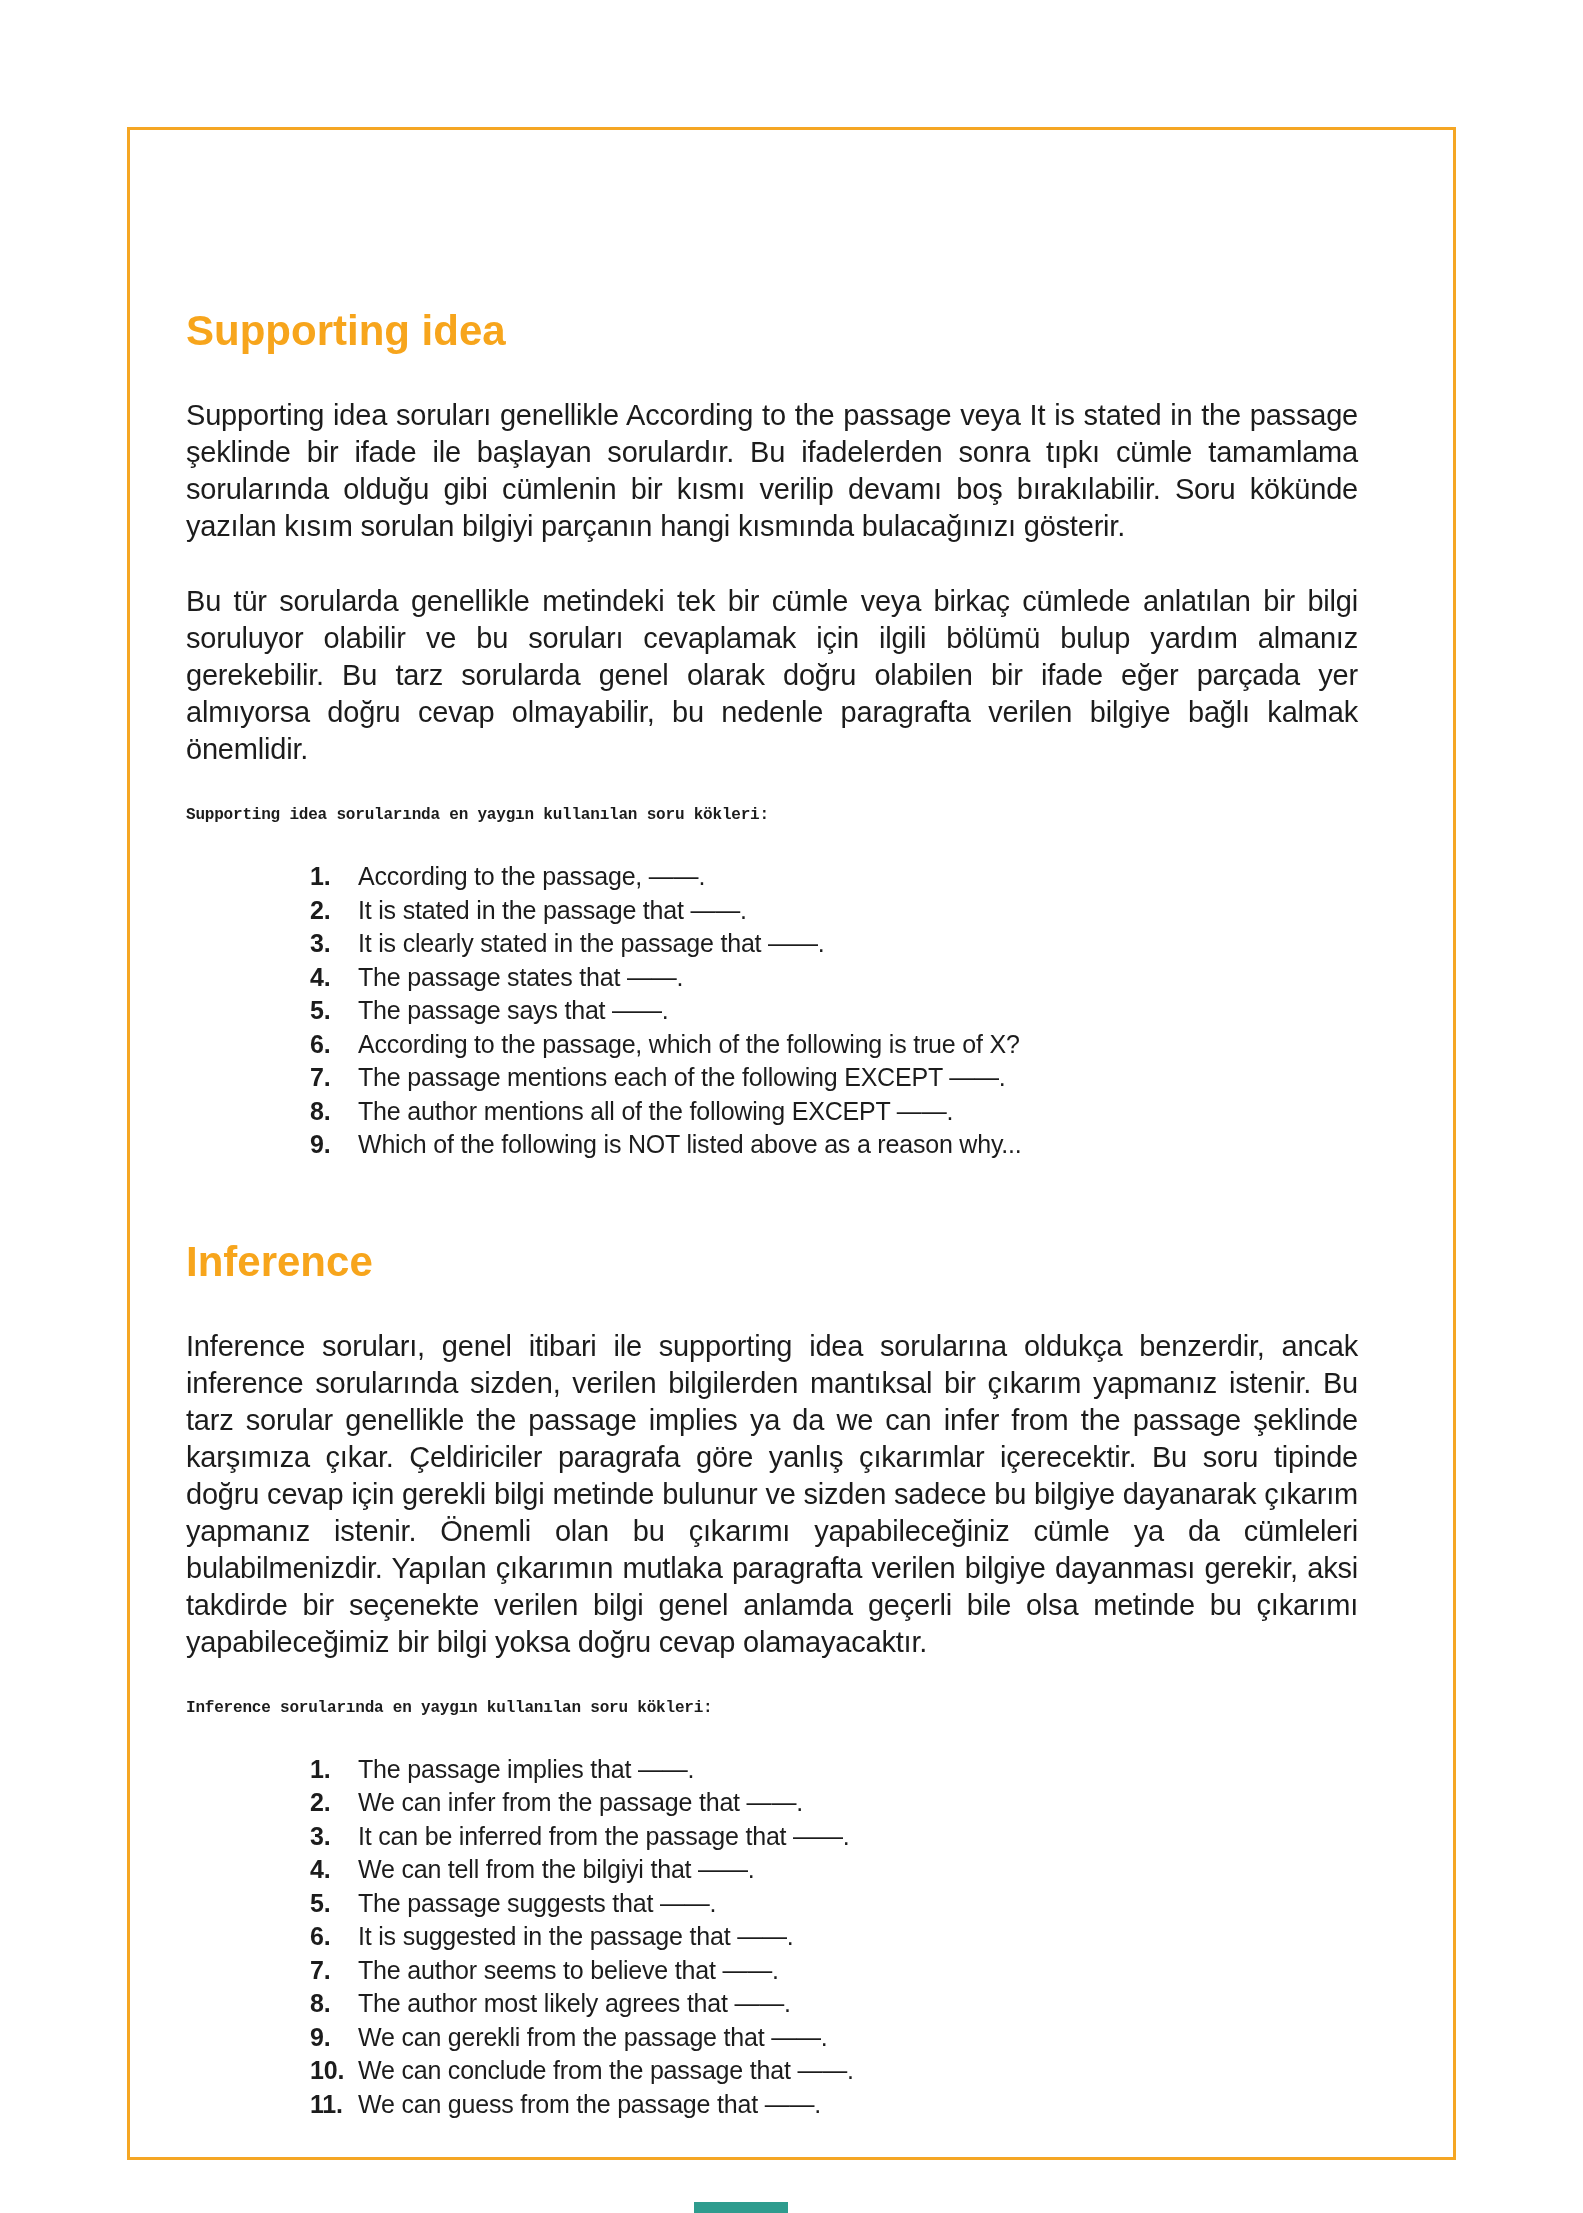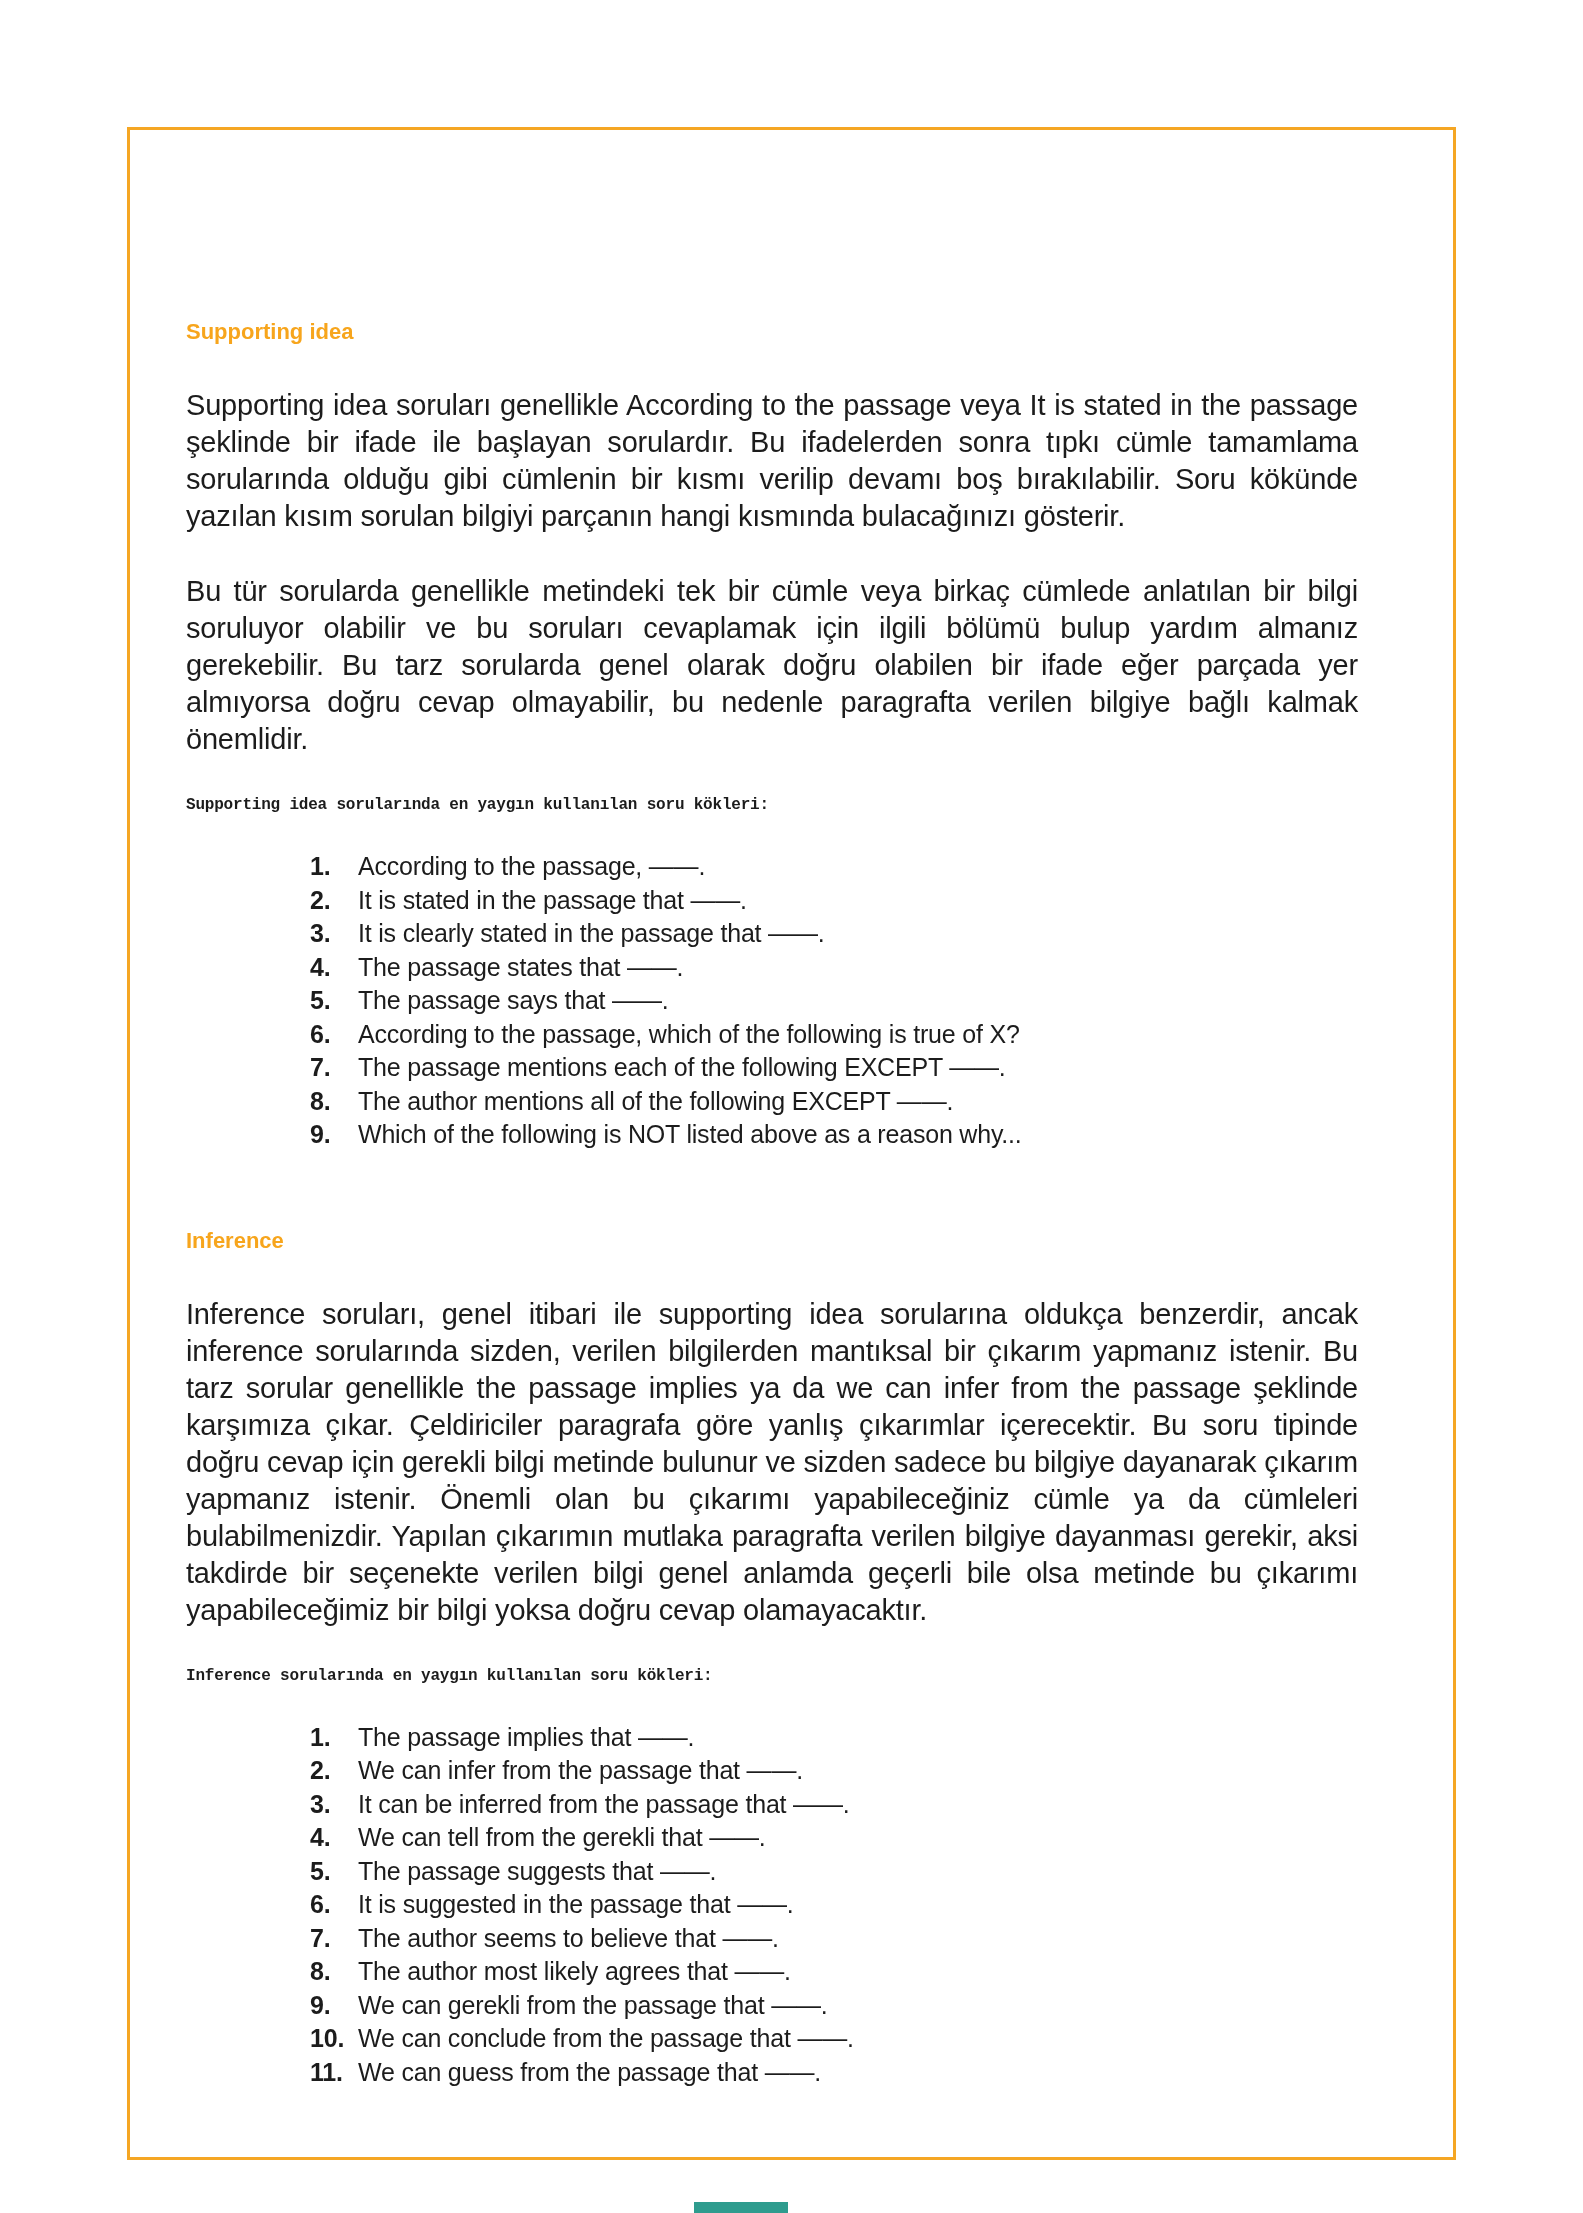--- a/index.html
+++ b/index.html
@@ -26,23 +26,23 @@
   }
   .content{
     position:absolute;
     left:186px;top:0;
     width:1172px;
     padding-top:303px;
     letter-spacing:-0.2px;
   }
   h1.section-title{
     color:var(--accent);
-    font-size:22px;
+    font-size:42px;
     font-weight:700;
-    margin:16px 0 42px 0;
+    margin:4px 0 42px 0;
     letter-spacing:0;
   }
   h1.section-title.second{margin-top:76px;}
   p.body-par{
     font-size:29px;
     line-height:37px;
     margin:0 0 38px 0;
     text-align:justify;
   }
   h2.list-heading{
@@ -144,21 +144,21 @@
         <li>
           <span class="li-num">2.</span>
           <span class="li-text">We can infer from the passage that ——.</span>
         </li>
         <li>
           <span class="li-num">3.</span>
           <span class="li-text">It can be inferred from the passage that ——.</span>
         </li>
         <li>
           <span class="li-num">4.</span>
-          <span class="li-text">We can tell from the gerekli that ——.</span>
+          <span class="li-text">We can tell from the bilgiyi that ——.</span>
         </li>
         <li>
           <span class="li-num">5.</span>
           <span class="li-text">The passage suggests that ——.</span>
         </li>
         <li>
           <span class="li-num">6.</span>
           <span class="li-text">It is suggested in the passage that ——.</span>
         </li>
         <li>

